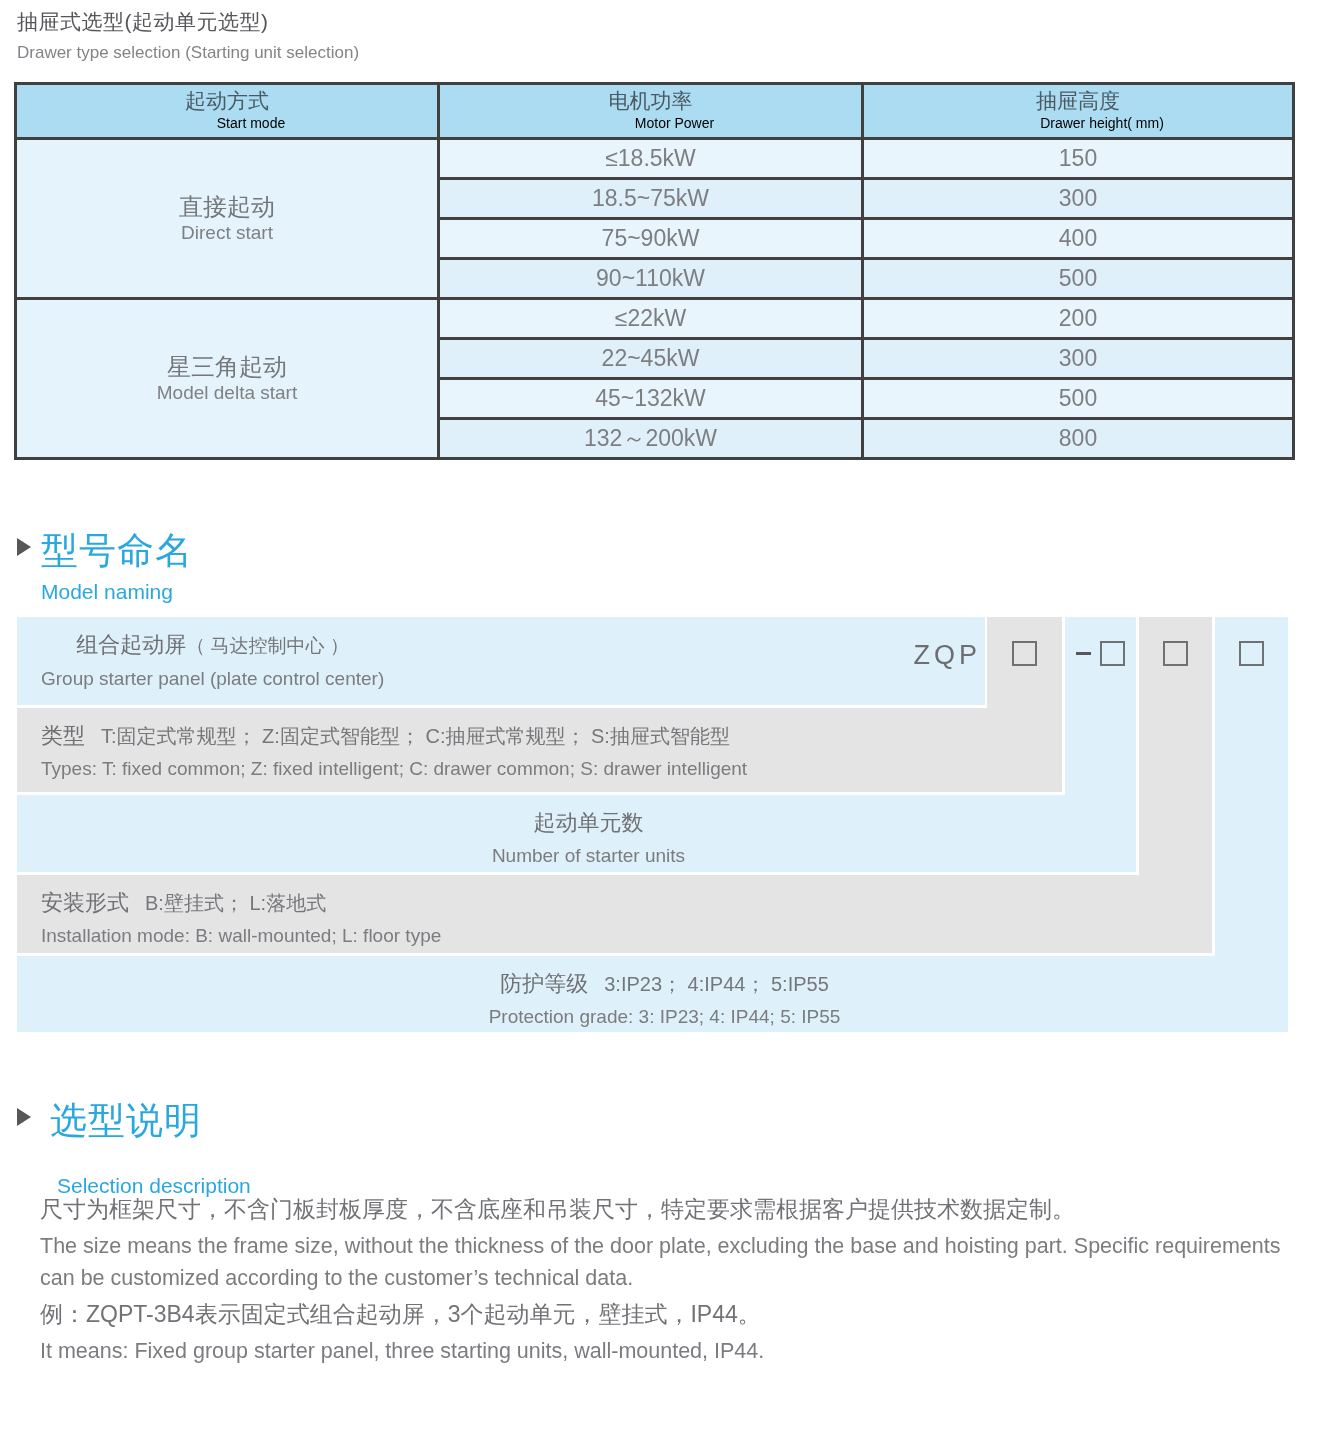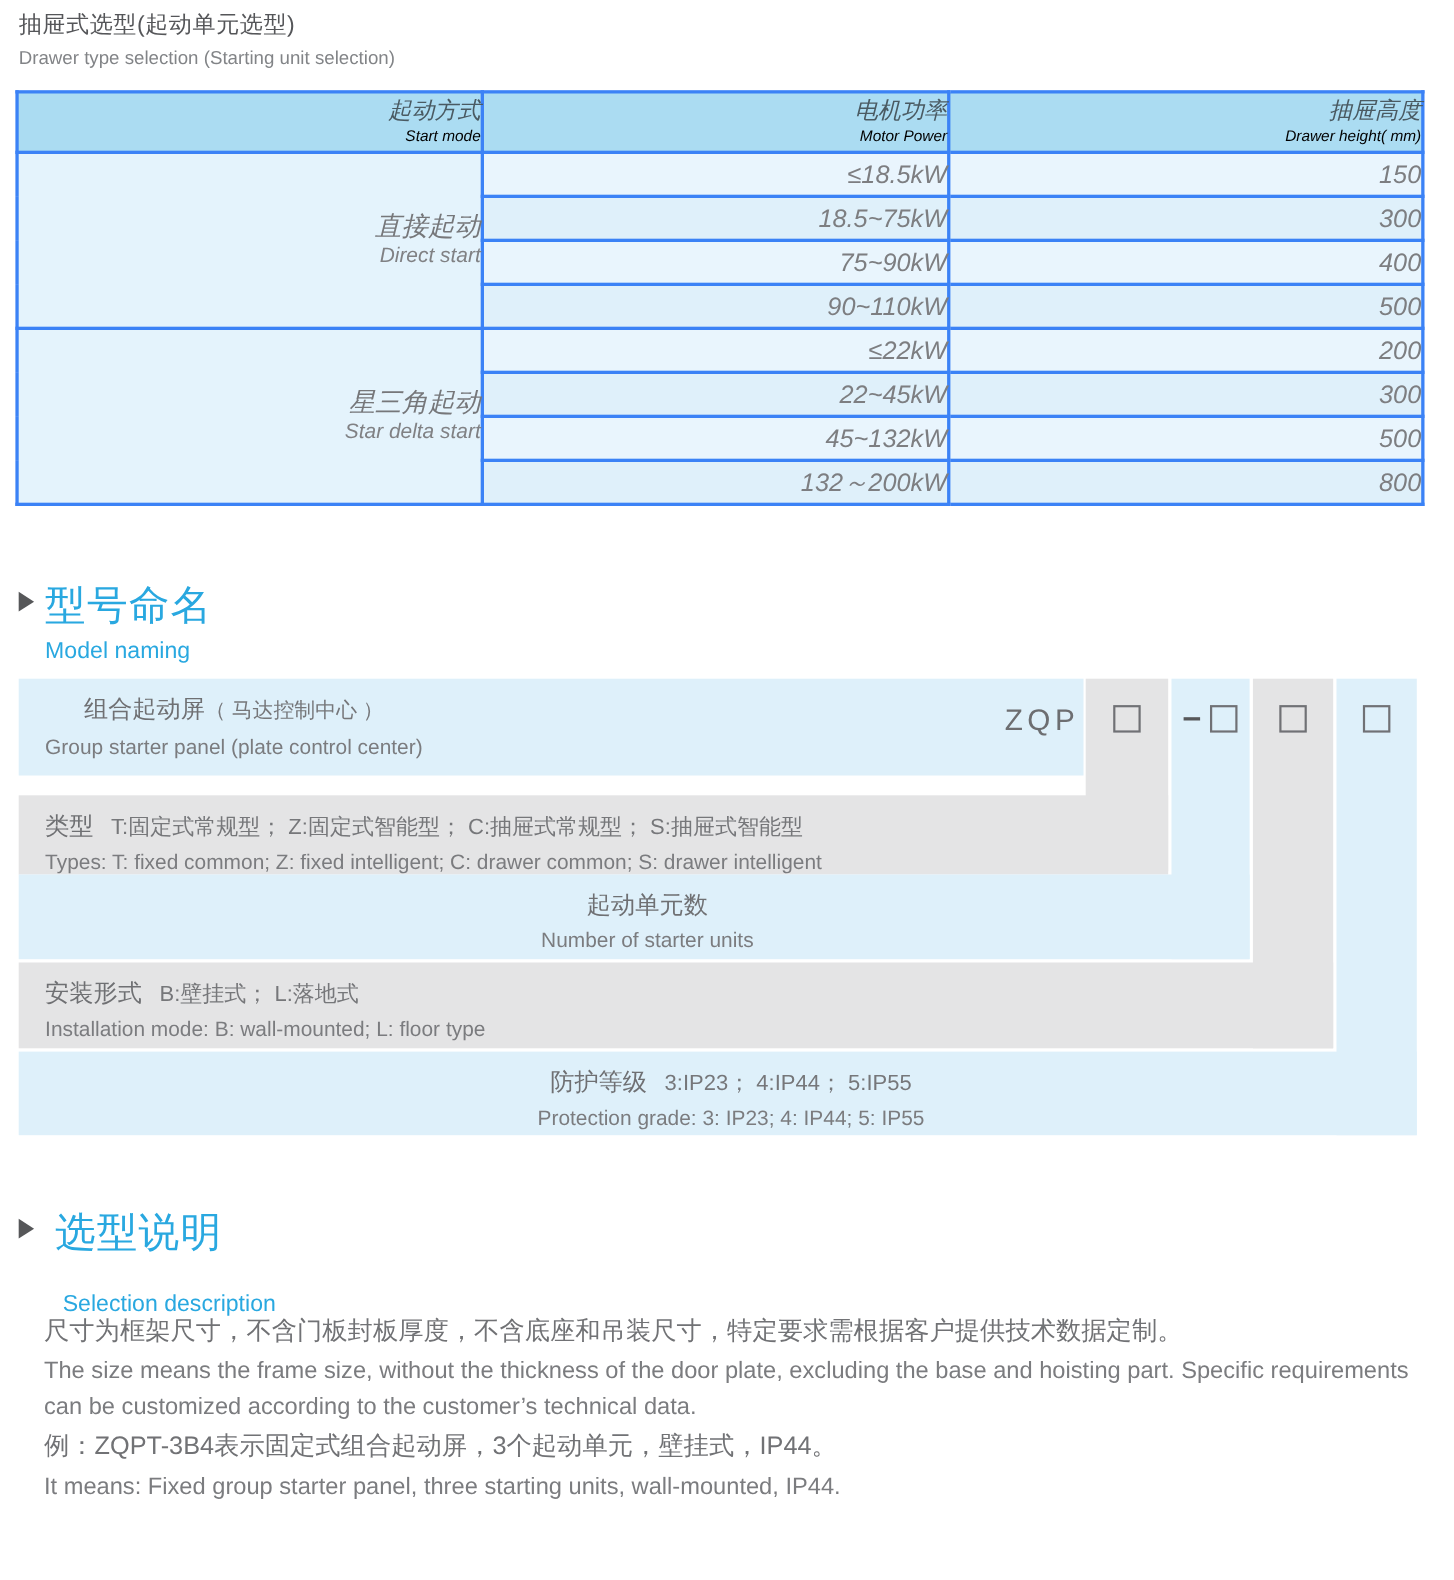--- a/index.html
+++ b/index.html
@@ -11,21 +11,21 @@
   }
 
   
   .top-title { position:absolute; left:17px; top:8px; }
   .top-title .t-zh { font-size:21px; color:#555659; letter-spacing:0.5px; }
   .top-title .t-en { font-size:17px; color:#828487; margin-top:7px; }
 
   
   .sel-table-wrap { position:absolute; left:14px; top:82px; }
   table.sel { border-collapse:collapse; table-layout:fixed; width:1278px; }
-  table.sel th, table.sel td { border:3px solid #3b82f6; padding:0; text-align:right; vertical-align:middle;font-style:italic; }
+  table.sel th, table.sel td { border:3px solid #404040; padding:0; text-align:center; vertical-align:middle; }
   table.sel th { background:#abdcf2; height:55px; font-weight:normal; }
   table.sel th .h-zh { font-size:21px; color:#4a5a62; line-height:24px; }
   table.sel th .h-en { font-size:14px; color:#000000; line-height:21px;margin-left:48px; }
   table.sel td { height:40px; font-size:23px; color:#7d7e81; }
   tr.r-odd  td { background:#e9f5fd; }
   tr.r-even td { background:#dff0fa; }
   td.mode-cell { background:#e4f3fc !important; }
   td.mode-cell .m-zh { font-size:24px; color:#76777a; line-height:28px; }
   td.mode-cell .m-en { font-size:19px; color:#808184; line-height:24px; }
 
@@ -42,21 +42,21 @@
   #sec2 .sh-zh { margin-left:33px; }
   #sec2 .sh-en { margin-left:40px;margin-top:28px; }
 
   
   .diagram { position:absolute; left:17px; top:617px; width:1272px; height:416px; }
   .band, .dcol { position:absolute; }
   .blue { background:#def0fa;text-align:center; }
   .gray { background:#e4e4e5; }
   .band { overflow:hidden; }
   .row1 { left:0; top:0;    width:968px;  height:88px; }
-  .row2 { left:0; top:106px; width:1045px; height:72px; }
+  .row2 { left:0; top:91px; width:1045px; height:84px; }
   .row3 { left:0; top:178px; width:1119px; height:77px; }
   .row4 { left:0; top:258px; width:1195px; height:78px; }
   .row5 { left:0; top:339px; width:1271px; height:76px; }
   .col1 { left:970px;  top:0; width:75px; height:175px; }
   .col2 { left:1048px; top:0; width:71px; height:255px; }
   .col3 { left:1122px; top:0; width:73px; height:336px; }
   .col4 { left:1198px; top:0; width:73px; height:415px; }
   .band-pad { padding:15px 0 0 24px; }
   .d-zh { font-size:22px; color:#6f7073; line-height:26px; }
   .d-paren { font-size:19px; color:#76777a; }
@@ -123,21 +123,21 @@
           <td>75~90kW</td>
           <td>400</td>
         </tr>
         <tr class="r-even">
           <td>90~110kW</td>
           <td>500</td>
         </tr>
         <tr class="r-odd">
           <td class="mode-cell" rowspan="4">
             <div class="m-zh">星三角起动</div>
-            <div class="m-en">Star delta start</div>
+            <div class="m-en">Model delta start</div>
           </td>
           <td>≤22kW</td>
           <td>200</td>
         </tr>
         <tr class="r-even">
           <td>22~45kW</td>
           <td>300</td>
         </tr>
         <tr class="r-odd">
           <td>45~132kW</td>

